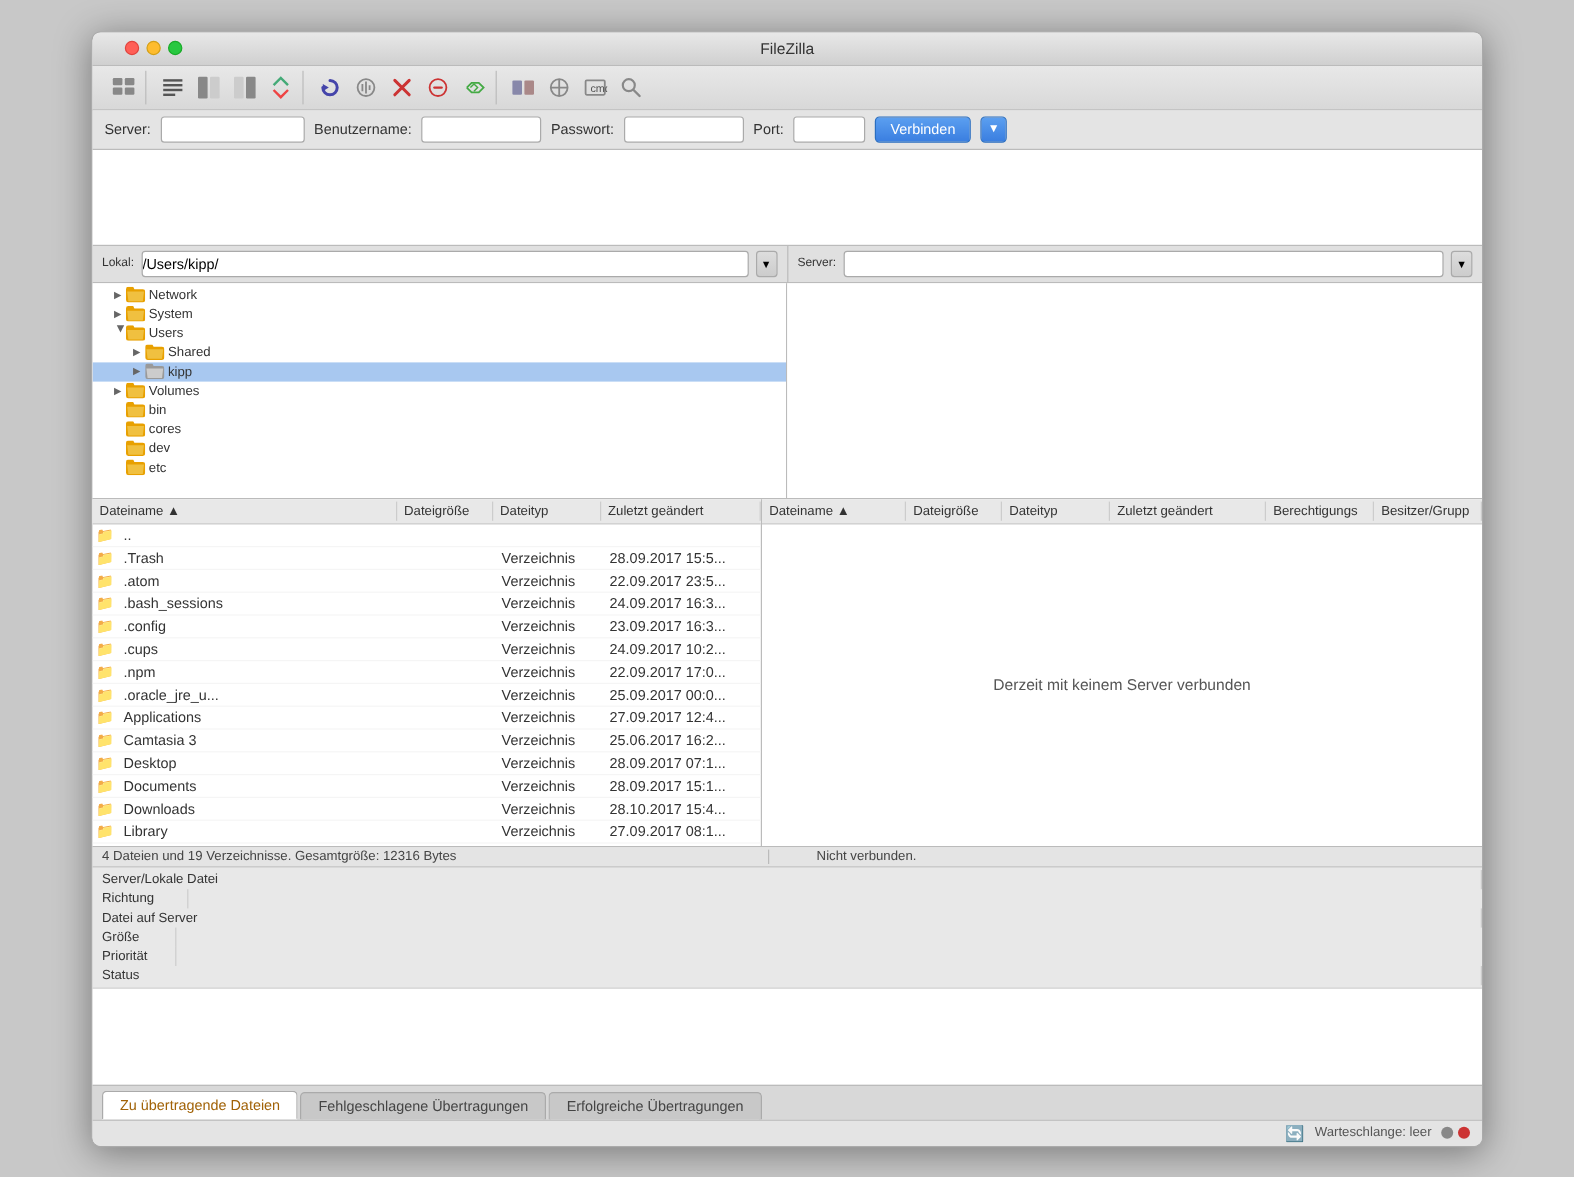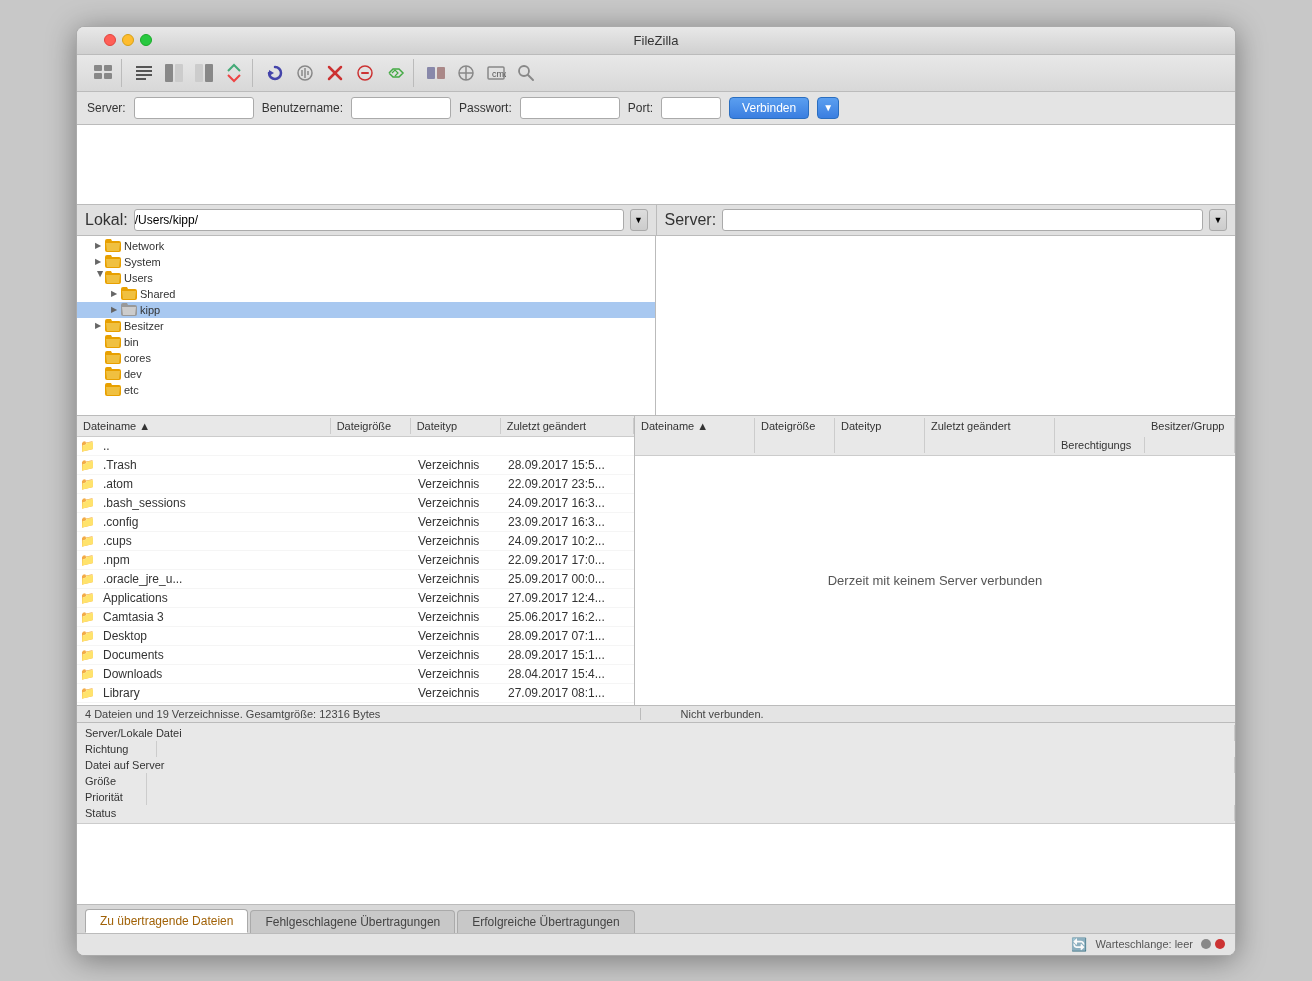--- a/index.html
+++ b/index.html
@@ -128,21 +128,21 @@
       border-bottom: 1px solid #bbb;
     }
     .local-header, .remote-header {
       display: flex;
       align-items: center;
       padding: 4px 8px;
       gap: 6px;
       flex: 1;
     }
     .local-header { border-right: 1px solid #bbb; }
-    .path-label { font-size: 16px; color: #333; white-space: nowrap; text-align: right; }
+    .path-label { font-size: 10px; color: #333; white-space: nowrap; text-align: right; }
     .path-input {
       flex: 1;
       height: 22px;
       border: 1px solid #aaa;
       border-radius: 3px;
       padding: 0 0;
       font-size: 12px;
       background: white;
     }
     .path-dropdown {
@@ -223,21 +223,21 @@
       border-right: 1px solid #ccc;
       overflow: hidden;
       white-space: nowrap;
       text-overflow: ellipsis;
       cursor: pointer;
     }
     .col-name { flex: 2; min-width: 120px; }
     .col-size { width: 80px; }
     .col-type { width: 90px; }
     .col-date { flex: 1; min-width: 130px; }
-    .col-perms { width: 90px; margin-top: 19px; }
+    .col-perms { width: 90px; }
     .col-owner { width: 90px; }
     .file-list {
       flex: 1;
       overflow-y: auto;
     }
     .file-row {
       display: flex;
       align-items: center;
       padding: 1px 0;
       cursor: pointer;
@@ -531,21 +531,21 @@
           </svg>
         <span class="tree-label">kipp</span>
       </div>
 
       <div class="tree-item" style="padding-left: 14px;">
         <span class="tree-arrow">▶</span>
         <svg class="folder-icon" viewBox="0 0 16 13">
             <path d="M0 2 Q0 0 2 0 L6 0 L7 2 L14 2 Q16 2 16 4 L16 11 Q16 13 14 13 L2 13 Q0 13 0 11Z" fill="#e8a000"></path>
             <path d="M1 4 L15 4 L14 12 L2 12Z" fill="#f0c040"></path>
           </svg>
-        <span class="tree-label">Besitzer</span>
+        <span class="tree-label">Volumes</span>
       </div>
 
       <div class="tree-item" style="padding-left: 14px;">
         <span class="tree-arrow" style="opacity:0">▶</span>
         <svg class="folder-icon" viewBox="0 0 16 13">
             <path d="M0 2 Q0 0 2 0 L6 0 L7 2 L14 2 Q16 2 16 4 L16 11 Q16 13 14 13 L2 13 Q0 13 0 11Z" fill="#e8a000"></path>
             <path d="M1 4 L15 4 L14 12 L2 12Z" fill="#f0c040"></path>
           </svg>
         <span class="tree-label">bin</span>
       </div>
@@ -685,21 +685,21 @@
           <span class="file-cell file-cell-size"></span>
           <span class="file-cell file-cell-type">Verzeichnis</span>
           <span class="file-cell file-cell-date">28.09.2017 15:1...</span>
         </div>
 
         <div class="file-row">
           <span class="file-icon" style="color:#e8a000">📁</span>
           <span class="file-cell file-cell-name">Downloads</span>
           <span class="file-cell file-cell-size"></span>
           <span class="file-cell file-cell-type">Verzeichnis</span>
-          <span class="file-cell file-cell-date">28.04.2017 15:4...</span>
+          <span class="file-cell file-cell-date">28.10.2017 15:4...</span>
         </div>
 
         <div class="file-row">
           <span class="file-icon" style="color:#e8a000">📁</span>
           <span class="file-cell file-cell-name">Library</span>
           <span class="file-cell file-cell-size"></span>
           <span class="file-cell file-cell-type">Verzeichnis</span>
           <span class="file-cell file-cell-date">27.09.2017 08:1...</span>
         </div>
       </div>

